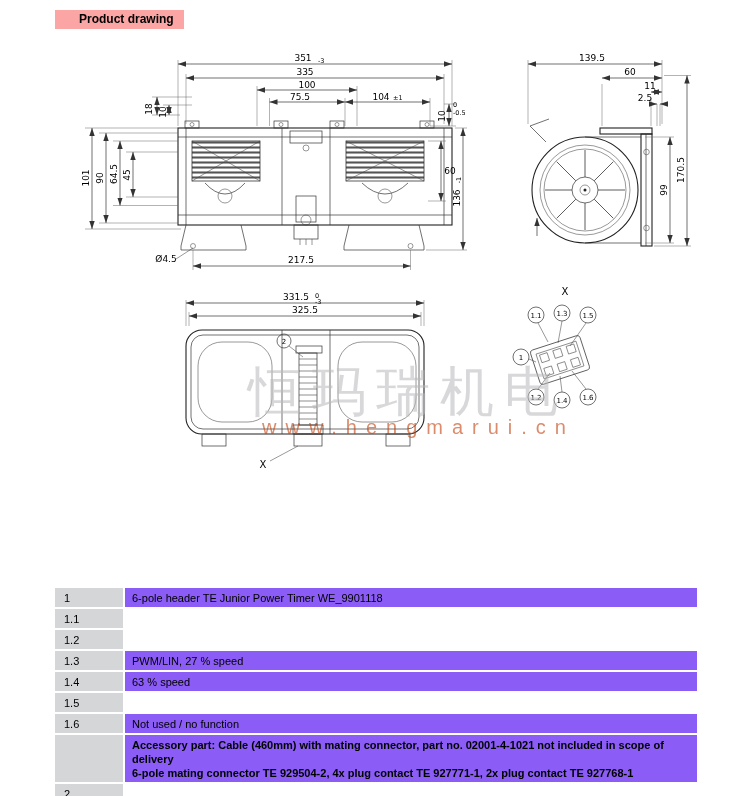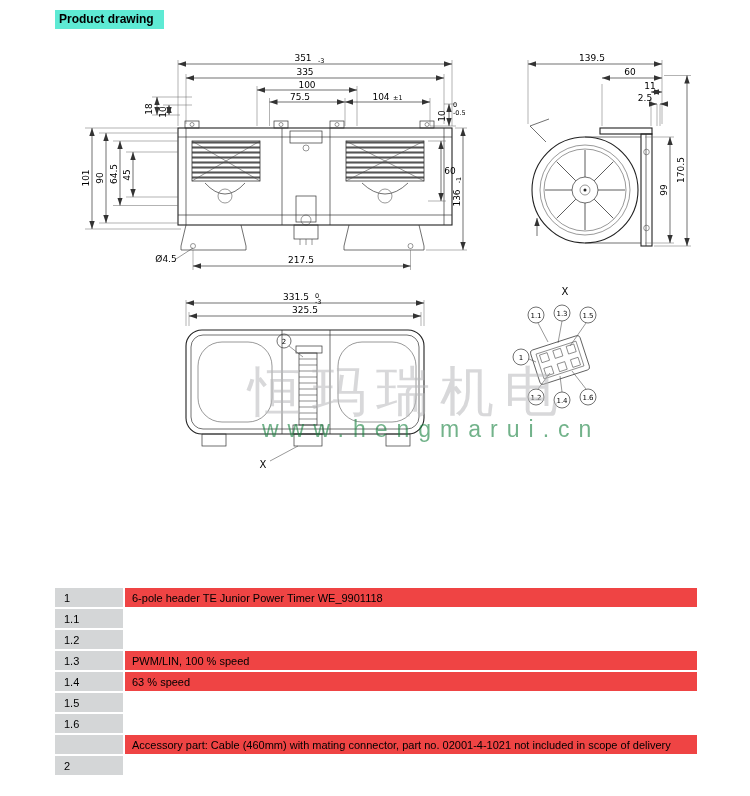--- a/index.html
+++ b/index.html
@@ -1,44 +1,44 @@
 <!DOCTYPE html>
 <html><head>
 <meta charset="utf-8">
 <style>
   html,body{margin:0;padding:0;background:#fff;}
   #page{position:relative;width:750px;height:796px;background:#fff;overflow:hidden;
         font-family:"Liberation Sans",sans-serif;}
   
-  .hdr{position:absolute;left:55px;top:10px;background:#5eead4;color:#000;
-       font:bold 12px "Liberation Sans",sans-serif;padding:2px 10px 3px 4px;}
+  .hdr{position:absolute;left:55px;top:10px;background:#fca5a5;color:#000;
+       font:bold 12px "Liberation Sans",sans-serif;padding:2px 10px 3px 24px;}
   
   svg{position:absolute;left:0;top:0;}
   .ol{fill:none;stroke:#222;stroke-width:1.1;}
   .md{fill:none;stroke:#333;stroke-width:0.7;}
   .th{fill:none;stroke:#444;stroke-width:0.55;}
   .dim{fill:none;stroke:#333;stroke-width:0.7;}
   .ext{fill:none;stroke:#666;stroke-width:0.5;}
   text{font-family:"DejaVu Sans",sans-serif;fill:#000;}
   .d{font-size:9px;}
   .s{font-size:6.5px;}
   .m{font-size:10px;}
   .p{font-size:7px;}
   
   .wm1{position:absolute;left:248px;top:356px;font-size:54px;letter-spacing:10px;
        color:#b9babc;opacity:.55;white-space:nowrap;pointer-events:none;}
-  .wm2{position:absolute;left:262px;top:416px;font-size:23px;letter-spacing:9px;
-       color:#15803d;opacity:.6;white-space:nowrap;pointer-events:none;}
+  .wm2{position:absolute;left:262px;top:416px;font-size:20px;letter-spacing:9px;
+       color:#c2410c;opacity:.6;white-space:nowrap;pointer-events:none;}
   
   .tbl{position:absolute;left:55px;top:588px;width:642px;font:11px "Liberation Sans",sans-serif;color:#000;}
   .trow{display:flex;margin-bottom:2px;}
   .tnum{width:68px;background:#d4d6d7;padding:2.5px 0 2.5px 9px;box-sizing:border-box;
         margin-right:2px;line-height:14px;min-height:14px;}
-  .ttext{flex:1;background:#ef4444;padding:2.5px 0 2.5px 7px;line-height:14px;}
-  .two .ttext div{line-height:14px;}
+  .ttext{flex:1;background:#8b5cf6;padding:2.5px 0 2.5px 7px;line-height:14px;}
+  .two .ttext div{line-height:14px;font-weight:bold;}
 </style>
 </head>
 <body>
 
 <div id="page">
 
   <div class="hdr">Product drawing</div>
 
   <svg width="750" height="580" viewBox="0 0 750 580">
     <defs>
@@ -331,36 +331,38 @@
       <div class="ttext">6-pole header TE Junior Power Timer WE_9901118</div>
     </div>
     <div class="trow">
       <div class="tnum">1.1</div>
     </div>
     <div class="trow">
       <div class="tnum">1.2</div>
     </div>
     <div class="trow">
       <div class="tnum">1.3</div>
-      <div class="ttext">PWM/LIN, 100 % speed</div>
+      <div class="ttext">PWM/LIN, 27 % speed</div>
     </div>
     <div class="trow">
       <div class="tnum">1.4</div>
       <div class="ttext">63 % speed</div>
     </div>
     <div class="trow">
       <div class="tnum">1.5</div>
     </div>
     <div class="trow">
       <div class="tnum">1.6</div>
+      <div class="ttext">Not used / no function</div>
     </div>
     <div class="trow two">
       <div class="tnum"></div>
       <div class="ttext">
         <div>Accessory part: Cable (460mm) with mating connector, part no. 02001-4-1021 not included in scope of delivery</div>
+        <div>6-pole mating connector TE 929504-2, 4x plug contact TE 927771-1, 2x plug contact TE 927768-1</div>
       </div>
     </div>
     <div class="trow">
       <div class="tnum">2</div>
     </div>
   </div>
 
 </div>
 
 </body></html>

